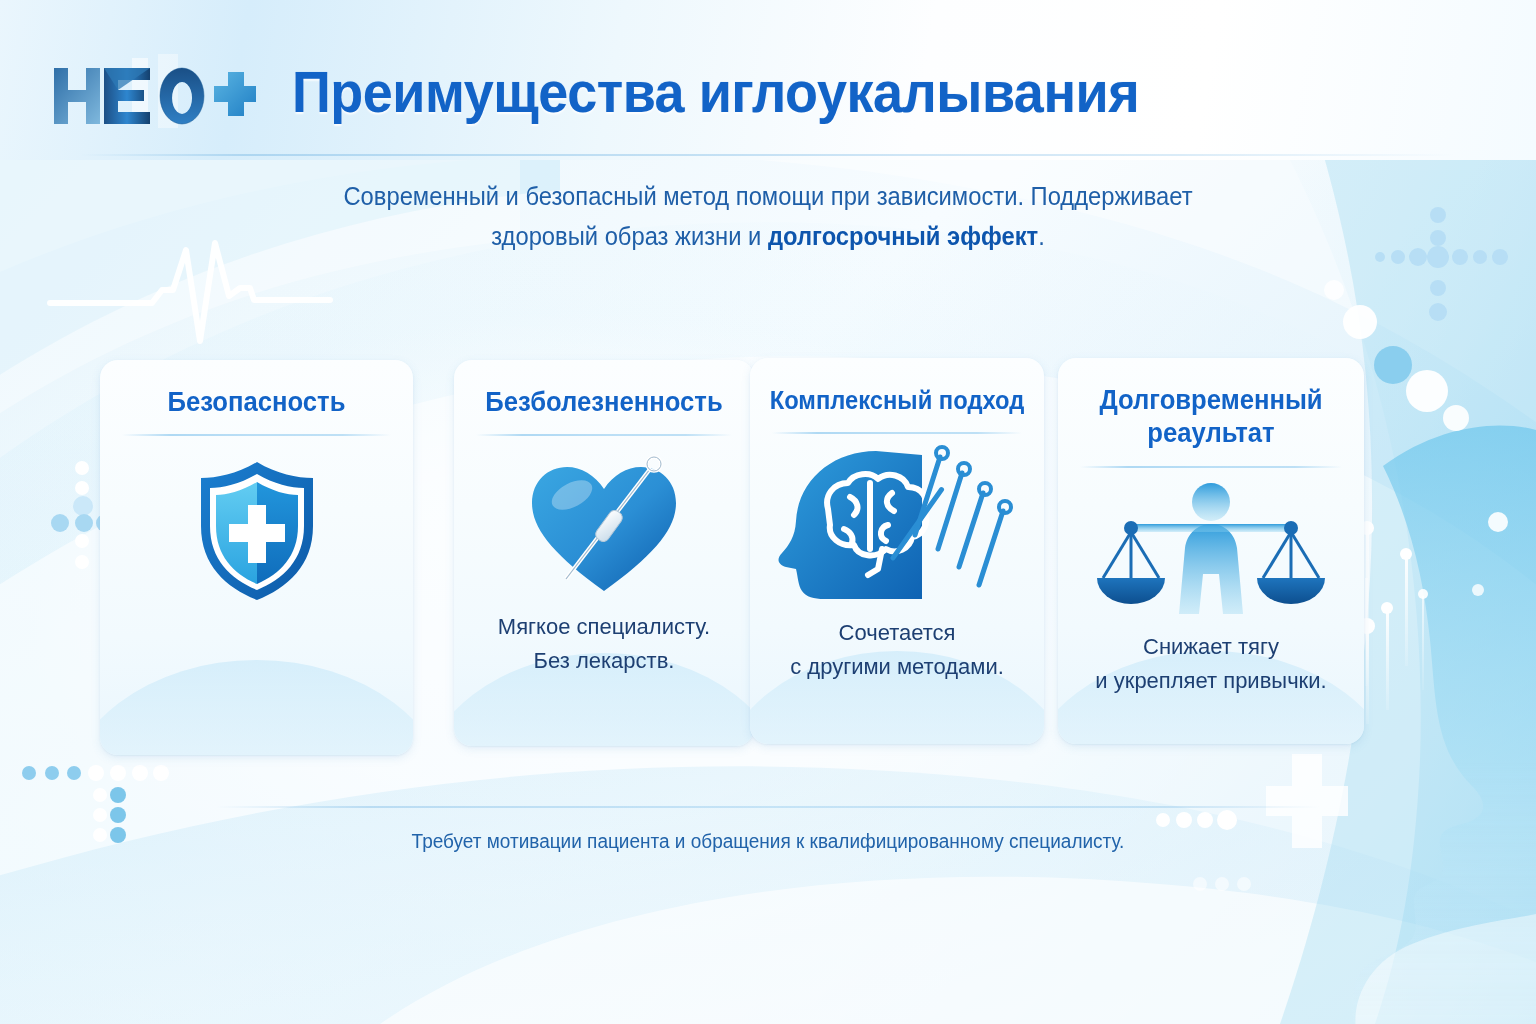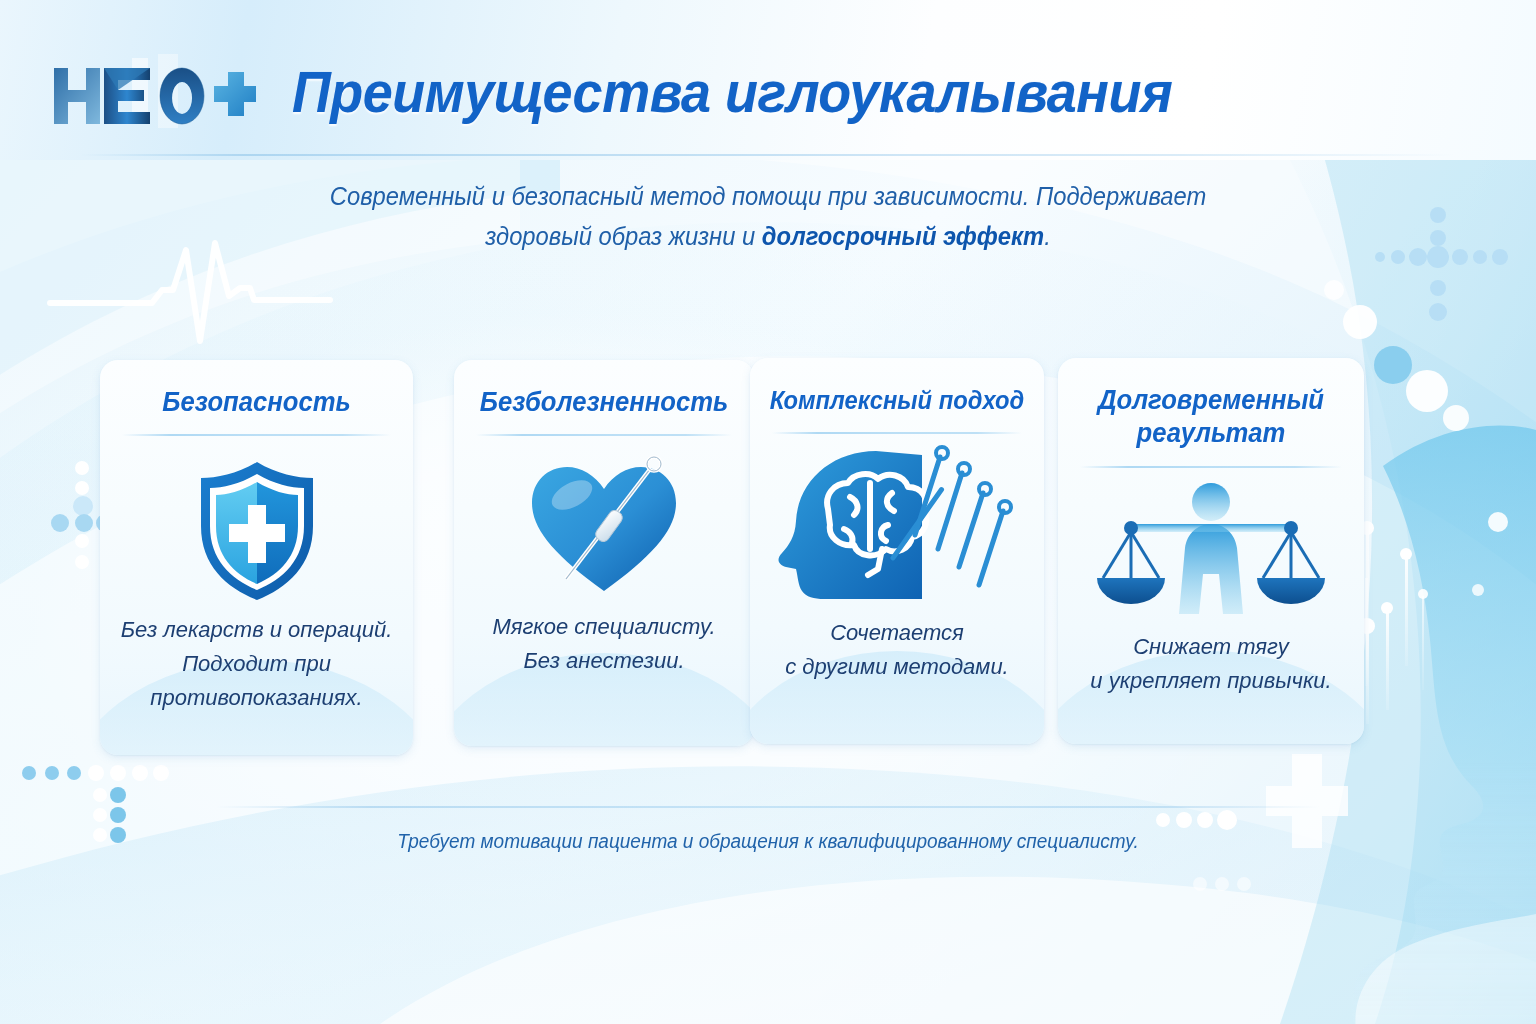--- a/index.html
+++ b/index.html
@@ -12,21 +12,20 @@
   }
 
   
   #canvas {
     position:relative;
     width:1536px; height:1024px;
     overflow:hidden;
     background:
       radial-gradient(ellipse 900px 520px at 38% 62%, #ffffff 0%, rgba(255,255,255,0.88) 34%, rgba(240,250,255,0.25) 62%, rgba(240,250,255,0) 80%),
       linear-gradient(135deg, #e3f3fc 0%, #eef8fd 22%, #f7fcff 45%, #e6f4fc 70%, #bfe4f7 100%);
-    font-style: italic;
   }
 
   
   #bg-art { position:absolute; inset:0; width:1536px; height:1024px; }
 
   
   .header {
     position:absolute; left:0; top:0; width:1536px; height:160px;
     background:linear-gradient(100deg,#eaf6fd 0%,#d6edfb 16%,#eef8fd 40%,#fdfeff 60%,#ffffff 78%,#f4fbff 100%);
     z-index:5;
@@ -354,25 +353,20 @@
               </linearGradient>
             </defs>
             <path d="M 64 4 C 44 16 24 20 8 20 L 8 68 C 8 108 34 130 64 142 C 94 130 120 108 120 68 L 120 20 C 104 20 84 16 64 4 Z" fill="url(#shOut)"></path>
             <path d="M 64 16 C 47 26 30 30 17 30 L 17 68 C 17 102 38 121 64 132 C 90 121 111 102 111 68 L 111 30 C 98 30 81 26 64 16 Z" fill="#ffffff"></path>
             <path d="M 64 24 C 49 33 34 37 23 37 L 23 68 C 23 98 41 116 64 126 L 64 24 Z" fill="url(#shL)"></path>
             <path d="M 64 24 C 79 33 94 37 105 37 L 105 68 C 105 98 87 116 64 126 L 64 24 Z" fill="url(#shR)"></path>
             <path d="M 55 47 h 18 v 19 h 19 v 18 h -19 v 21 h -18 v -21 h -19 v -18 h 19 Z" fill="#ffffff"></path>
           </svg>
         </div>
 
-        <div class="card-text" style="top:253px;">
-          <span>Без лекарств и операций.</span><br>
-          <span>Подходит при</span><br>
-          <span>противопоказаниях.</span>
-        </div>
       </div>
     </div>
 
     <div class="card" style="left:454px; top:360px; width:300px; height:386px;">
       <div class="card-inner">
         <div class="card-title">Безболезненность</div>
         <div class="card-rule" style="top:74px;"></div>
 
         <div class="card-icon" style="top:90px; height:152px;">
           <svg width="160" height="150" viewBox="0 0 160 150">
@@ -394,21 +388,21 @@
               <line x1="126" y1="18" x2="42" y2="128" stroke="#9fb9cd" stroke-width="1.2"></line>
               <circle cx="130" cy="13" r="7" fill="none" stroke="#ffffff" stroke-width="3.5"></circle>
               <circle cx="130" cy="13" r="7" fill="none" stroke="#9fb9cd" stroke-width="1"></circle>
               <rect x="78" y="58" width="14" height="34" rx="6" transform="rotate(36 85 75)" fill="url(#ndl)" stroke="#b4c8d8" stroke-width="1"></rect>
             </g>
           </svg>
         </div>
 
         <div class="card-text" style="top:250px;">
           <span>Мягкое специалисту.</span><br>
-          <span>Без анестезии.</span>
+          <span>Без лекарств.</span>
         </div>
       </div>
     </div>
 
     <div class="card" style="left:1058px; top:358px; width:306px; height:386px;">
       <div class="card-inner">
         <div class="card-title" style="padding:0 28px;">Долговременный реаультат</div>
         <div class="card-rule" style="top:108px;"></div>
 
         <div class="card-icon" style="top:118px; height:150px;">

